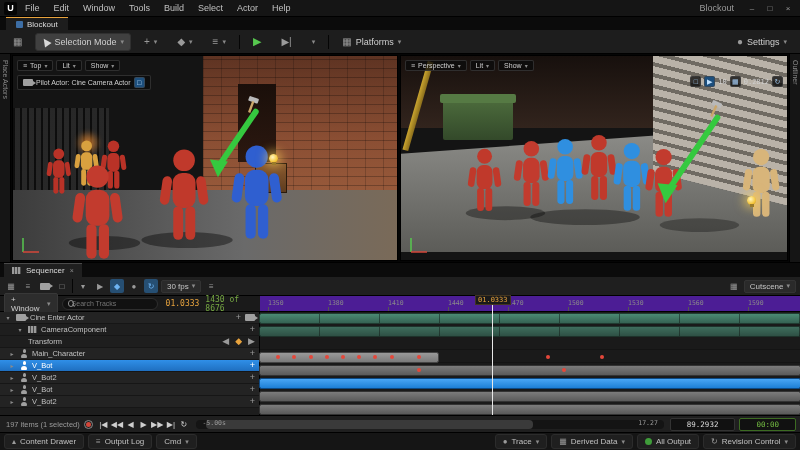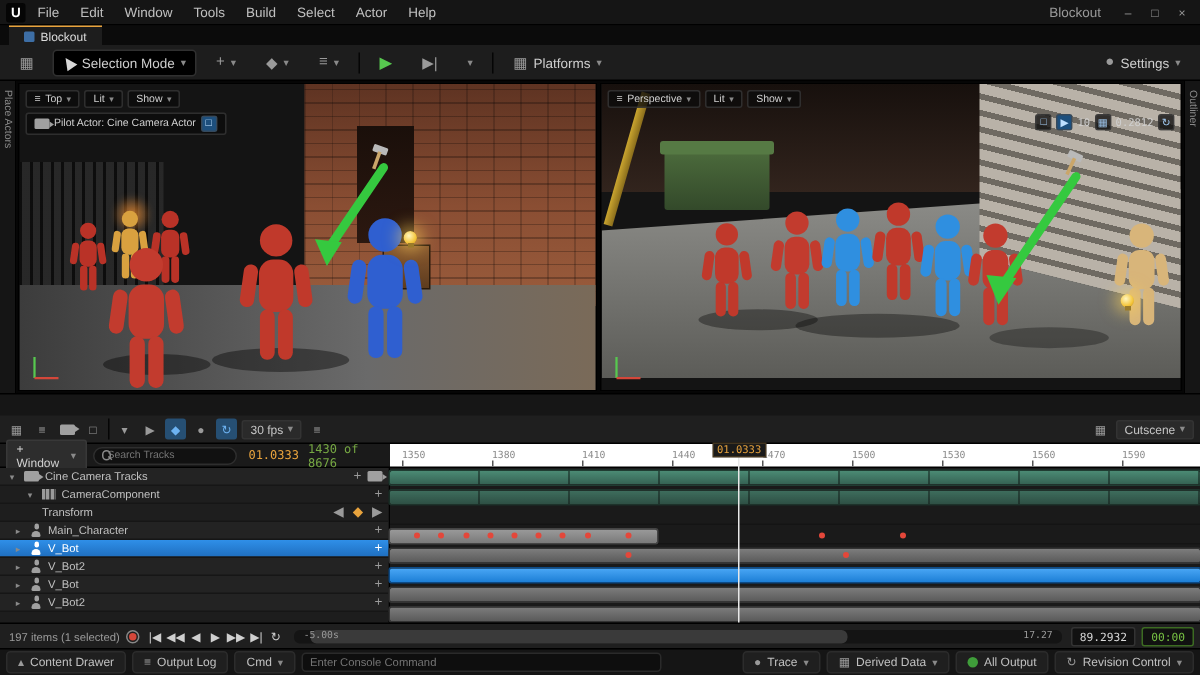--- a/index.html
+++ b/index.html
@@ -12,21 +12,21 @@
 .menu-item{padding:2px 6px;color:#c0c0c0;border-radius:2px;cursor:default}
 #menubar .spacer,.spacer{flex:1}
 .win-title{color:#9a9a9a;margin-right:8px}
 .winbtn{width:16px;text-align:center;color:#9a9a9a;font-size:8px;padding:2px 0}
 
 #tabbar{top:17px;height:13px;background:#0b0b0b;padding-left:6px}
 .doc-tab{display:flex;align-items:center;gap:4px;background:#1d1d1d;height:13px;padding:0 10px;border-top:1px solid #e8a33d;color:#dcdcdc;font-size:8px}
 .doc-tab .sq{width:7px;height:7px;background:#3d6ea5;border-radius:1px}
 
 #toolbar{top:30px;height:24px;background:#1d1d1d;border-bottom:1px solid #000;padding:0 6px;gap:6px}
-.tbtn{display:flex;align-items:center;gap:4px;padding:3px 6px;border-radius:3px;background:#000000;border:1px solid #303030;color:#cfcfcf}
+.tbtn{display:flex;align-items:center;gap:4px;padding:3px 6px;border-radius:3px;background:#404040;border:1px solid #303030;color:#cfcfcf}
 .tbtn.flat{background:transparent;border-color:transparent}
 .cursor-ico{width:0;height:0;border-left:4px solid transparent;border-right:4px solid transparent;border-bottom:8px solid #d8d8d8;transform:rotate(-35deg)}
 .caret{color:#8a8a8a;font-size:7px}
 .vsep{width:1px;height:14px;background:#050505}
 .play{color:#57c84f;font-size:11px}
 .tool-ico{color:#9a9a9a;font-size:10px}
 
 #main{position:absolute;top:54px;left:0;width:800px;height:208px;background:#050505}
 .rail{position:absolute;top:0;bottom:0;width:11px;background:#151515;color:#8a8a8a;font-size:7px;display:flex;justify-content:center;padding-top:6px}
 .rail span{writing-mode:vertical-rl}
@@ -72,21 +72,21 @@
 .fpsbtn{display:flex;gap:3px;align-items:center;padding:1px 5px;background:#2a2a2a;border-radius:2px;border:1px solid #333;font-size:8px}
 #seq-head{top:33px;height:16px;background:#1a1a1a;border-bottom:1px solid #000;display:flex;align-items:center}
 .trackbtn{display:flex;align-items:center;gap:3px;background:#2d2d2d;border:1px solid #383838;border-radius:2px;padding:1px 6px;margin-left:4px;font-size:8px;color:#d0d0d0}
 .searchbox{display:flex;align-items:center;gap:3px;background:#111;border:1px solid #2e2e2e;border-radius:8px;height:12px;margin-left:4px;padding:0 5px;width:96px}
 .searchbox input{background:transparent;border:none;outline:none;color:#bbb;font-size:7px;width:80px}
 .s-icon{position:relative;width:7px;height:7px}
 .s-icon::before{content:"";position:absolute;left:0;top:0;width:4.5px;height:4.5px;border:1px solid #8a8a8a;border-radius:50%}
 .s-icon::after{content:"";position:absolute;left:4.5px;top:4.5px;width:3px;height:1px;background:#8a8a8a;transform:rotate(45deg)}
 .t-orange{color:#e8a33d;font-family:"DejaVu Sans Mono",monospace;font-size:8px;margin-left:8px}
 .t-green{color:#76a843;font-family:"DejaVu Sans Mono",monospace;font-size:8px;margin-left:6px}
-#ruler{position:absolute;left:260px;right:0;top:33px;height:16px;background:#ffffff;border-bottom:1px solid #000;overflow:hidden}
+#ruler{position:absolute;left:260px;right:0;top:33px;height:16px;background:#4c1d95;border-bottom:1px solid #000;overflow:hidden}
 .rlabel{position:absolute;top:3px;color:#8a8a8a;font-size:6.5px;font-family:"DejaVu Sans Mono",monospace}
 .rtick{position:absolute;bottom:0;width:1px;height:4px;background:#555}
 #seq-body{position:absolute;top:49px;left:0;right:0;height:104px;overflow:hidden}
 #tracklist{position:absolute;left:0;top:0;bottom:0;width:260px;background:#1d1d1d;border-right:1px solid #000}
 .trow{height:12px;display:flex;align-items:center;gap:4px;padding-right:4px;border-bottom:1px solid #161616;font-size:7.5px;color:#c0c0c0;background:#232323}
 .trow.sub{background:#1e1e1e}
 .trow.sel{background:linear-gradient(180deg,#2f8fe8,#1f6fc0);color:#fff}
 .trow .exp{color:#8a8a8a;font-size:6px;width:8px;text-align:center}
 .plus{margin-left:auto;color:#9a9a9a;font-size:9px;line-height:7px}
 .person{position:relative;width:8px;height:9px;flex:0 0 8px}
@@ -109,21 +109,21 @@
 #playhead{position:absolute;top:33px;bottom:17px;left:calc(260px + 29%);width:1px;background:#e8e8e8;z-index:5}
 #ph-badge{position:absolute;top:-1px;left:-17px;background:#1a1a1a;color:#e8a33d;font-size:7px;font-family:"DejaVu Sans Mono",monospace;padding:0 2px;border:1px solid #e8a33d33}
 .dimzone{position:absolute;top:49px;bottom:17px;left:calc(260px + 79%);right:0;background:rgba(0,0,0,.35);z-index:3}
 #seq-transport{position:absolute;left:0;right:0;bottom:0;height:17px;background:#1f1f1f;border-top:1px solid #000;display:flex;align-items:center;font-size:7.5px}
 .tp-btn{min-width:13px;text-align:center;color:#cfcfcf;font-size:8px;padding:1px 1px}
 .rec{width:9px;height:9px;border:1px solid #888;border-radius:50%;display:flex;align-items:center;justify-content:center;margin:0 4px}
 .rec i{width:5px;height:5px;background:#d4473a;border-radius:50%}
 .scrollrange{position:relative;flex:1;height:9px;margin:0 6px;background:#141414;border-radius:4px}
 .scrollrange .thumb{position:absolute;left:2%;width:70%;top:0;bottom:0;background:#3a3a3a;border-radius:4px}
 .rng{position:absolute;top:-0.5px;font-size:6.5px;color:#9a9a9a;font-family:"DejaVu Sans Mono",monospace}
-.valbox{font-family:"DejaVu Sans Mono",monospace;font-size:7.5px;background:#111;border:1px solid #333;border-radius:2px;padding:1px 5px;margin-right:4px;color:#d8d8d8}
+.valbox{font-family:"DejaVu Sans Mono",monospace;font-size:7.5px;background:#111;border:1px solid #333;border-radius:2px;padding:1px 16px;margin-right:4px;color:#d8d8d8}
 .valbox.green{color:#76c043;border-color:#3c6b22}
 
 #statusbar{top:432px;height:18px;background:#151515;border-top:1px solid #000;padding:0 4px;gap:4px}
 .sb-btn{display:flex;align-items:center;gap:4px;background:#1f1f1f;border:1px solid #2c2c2c;border-radius:3px;padding:2px 7px;font-size:8px;color:#c0c0c0}
 .console{flex:0 1 240px;display:flex;align-items:center;background:#0e0e0e;border:1px solid #2a2a2a;border-radius:3px;height:13px;padding:0 5px}
 .console input{background:transparent;border:none;outline:none;color:#888;font-size:7.5px;width:100%}
 .sb-ico{color:#9a9a9a;font-size:8px}
 .savedot{width:7px;height:7px;border-radius:50%;background:#3f9d3a;display:inline-block}
 </style>
 </head>
@@ -324,20 +324,27 @@
         <div class="mini">↻</div>
       </div>
       <svg style="position:absolute;left:6px;bottom:4px" width="26" height="22">
         <line x1="4" y1="18" x2="4" y2="4" stroke="#57c84f" stroke-width="1.5"></line>
         <line x1="4" y1="18" x2="20" y2="18" stroke="#d4473a" stroke-width="1.5"></line>
       </svg>
     </div>
   </div>
 
   <div id="sequencer">
+    <div id="seq-tabs" class="bar">
+      <div class="seq-tab">
+        <span class="filmico"></span>
+        <span>Sequencer</span>
+        <span class="caret">×</span>
+      </div>
+    </div>
 
     <div id="seq-toolbar" class="bar">
       <div class="sico">▦</div>
       <div class="sico">≡</div>
       <div class="sico">
           <span class="camico"></span>
         </div>
       <div class="sico">□</div>
       <div class="vsep"></div>
       <div class="sico">▾</div>
@@ -390,21 +397,21 @@
         <span class="rtick" style="left:428px"></span>
       <span class="rlabel" style="left:488px">1590</span>
         <span class="rtick" style="left:488px"></span>
     </div>
 
     <div id="seq-body">
       <div id="tracklist">
         <div class="trow" style="padding-left:4px">
           <span class="exp">▾</span>
             <span class="camico"></span>
-          <span>Cine Camera Tracks</span>
+          <span>Cine Enter Actor</span>
           <span class="plus">+</span>
           <span class="camico"></span>
         </div>
         <div class="trow sub" style="padding-left:16px">
           <span class="exp">▾</span>
             <span class="filmico"></span>
           <span>CameraComponent</span>
           <span class="plus">+</span>
         </div>
         <div class="trow sub" style="padding-left:28px">
@@ -519,23 +526,20 @@
       <span>Content Drawer</span>
     </div>
     <div class="sb-btn">
       <span class="sb-ico">≡</span>
       <span>Output Log</span>
     </div>
     <div class="sb-btn">
       <span>Cmd</span>
       <span class="caret">▾</span>
     </div>
-    <div class="console">
-      <input placeholder="Enter Console Command" style="">
-    </div>
     <div class="spacer"></div>
     <div class="sb-btn">
       <span class="sb-ico">●</span>
       <span>Trace</span>
       <span class="caret">▾</span>
     </div>
     <div class="sb-btn">
       <span class="sb-ico">▦</span>
       <span>Derived Data</span>
       <span class="caret">▾</span>

